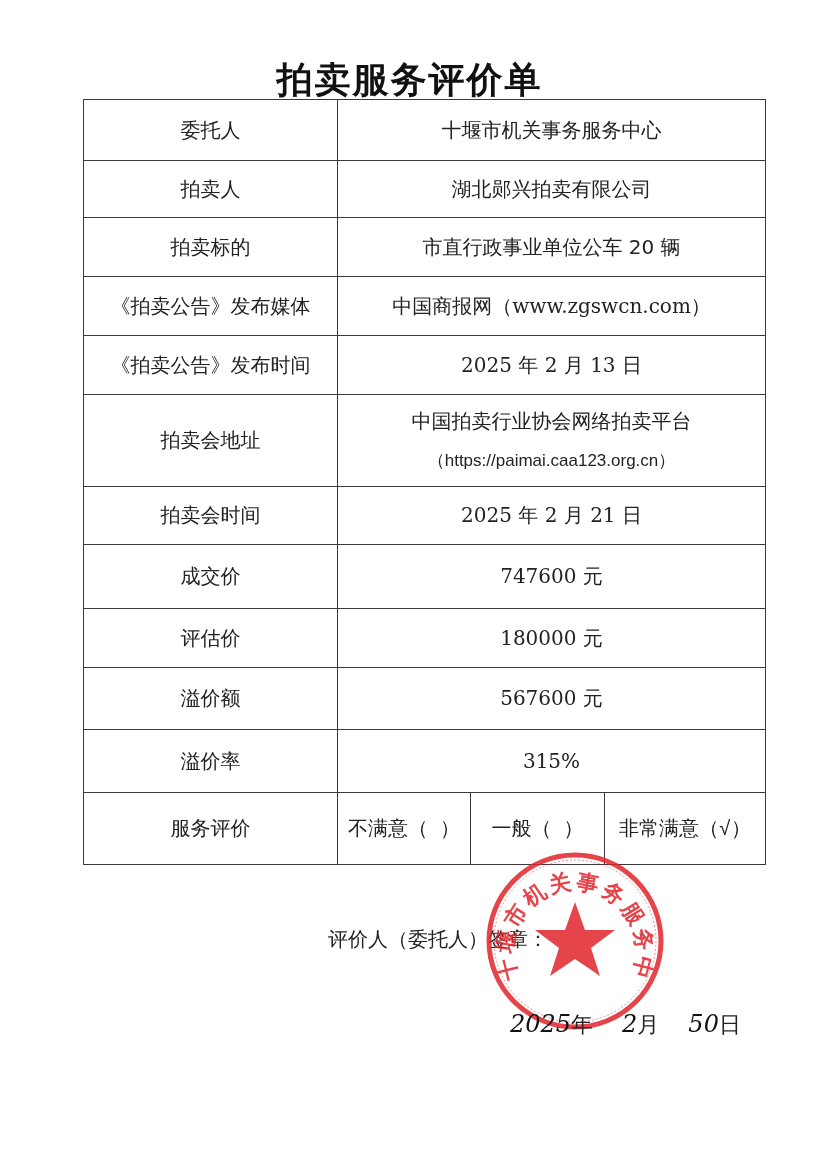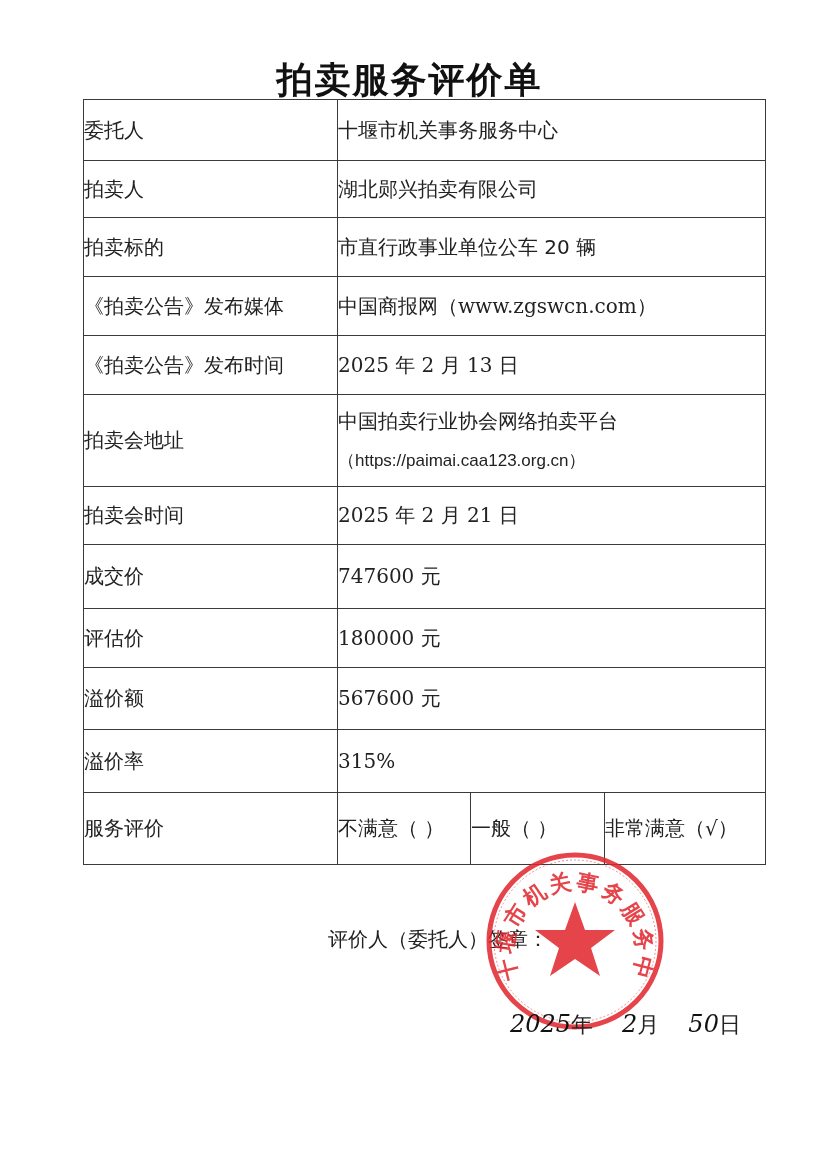--- a/index.html
+++ b/index.html
@@ -29,20 +29,21 @@
     .table {
       position: absolute;
       left: 83px;
       top: 99px;
       width: 682px;
       border-collapse: collapse;
       table-layout: fixed;
     }
     .table td {
       border: 1.6px solid #3a3a3a;
+      text-align: center;
       vertical-align: middle;
       font-size: 20px;
       padding: 0;
       color: #222222;
     }
     .table td.label {
       width: 254px;
     }
     .mono {
       font-family: "DejaVu Serif", "Liberation Serif", serif;
@@ -51,20 +52,21 @@
       font-family: Liberation Sans, sans-serif;
       font-size: 17px;
     }
     .cell-line {
       display: block;
       line-height: 40px;
     }
     .rating-cell {
       font-size: 19px;
       white-space: nowrap;
+      font-family: Liberation Mono, monospace;
     }
     .sign-label {
       position: absolute;
       left: 328px;
       top: 926px;
       font-size: 20px;
       color: #222222;
     }
     .stamp {
       position: absolute;

